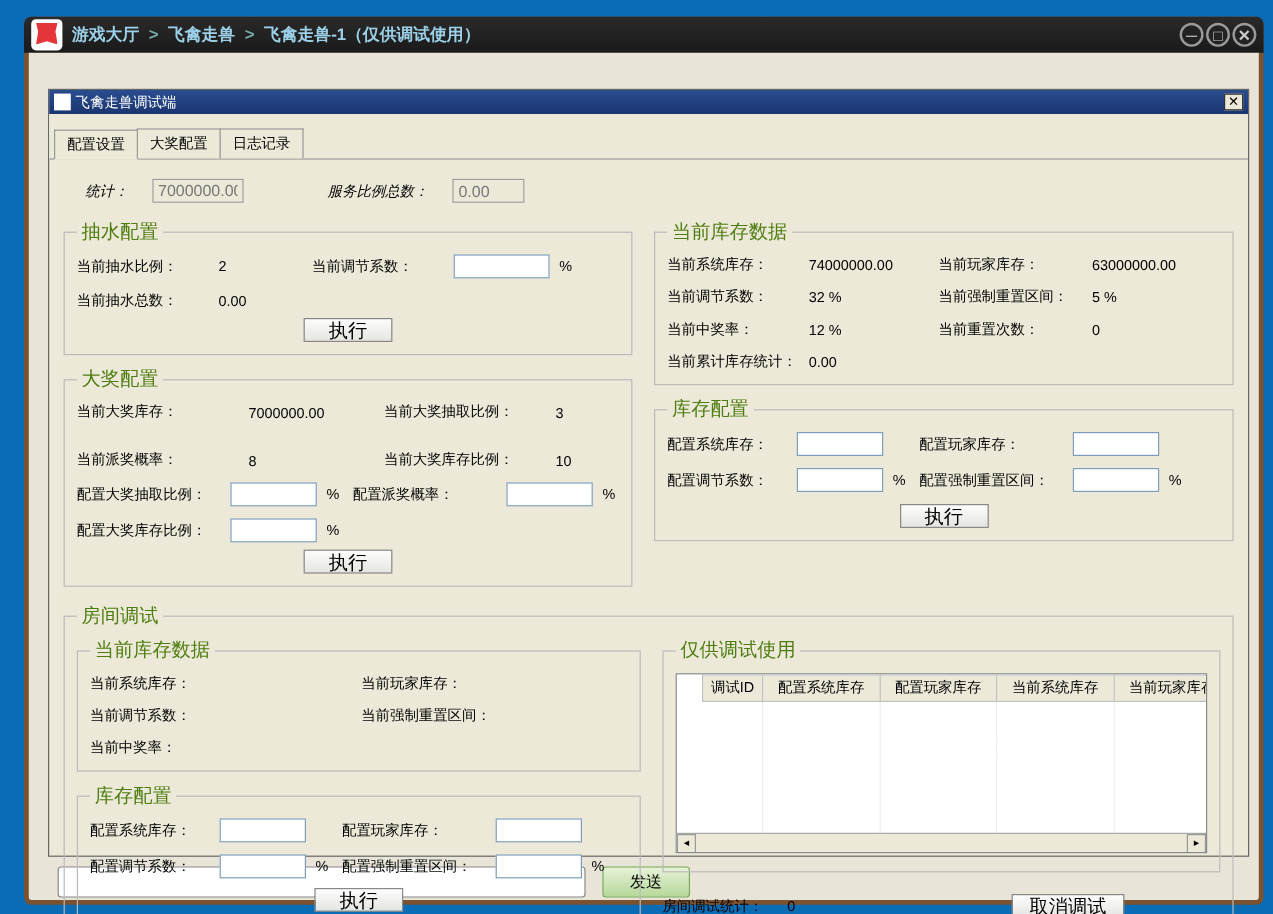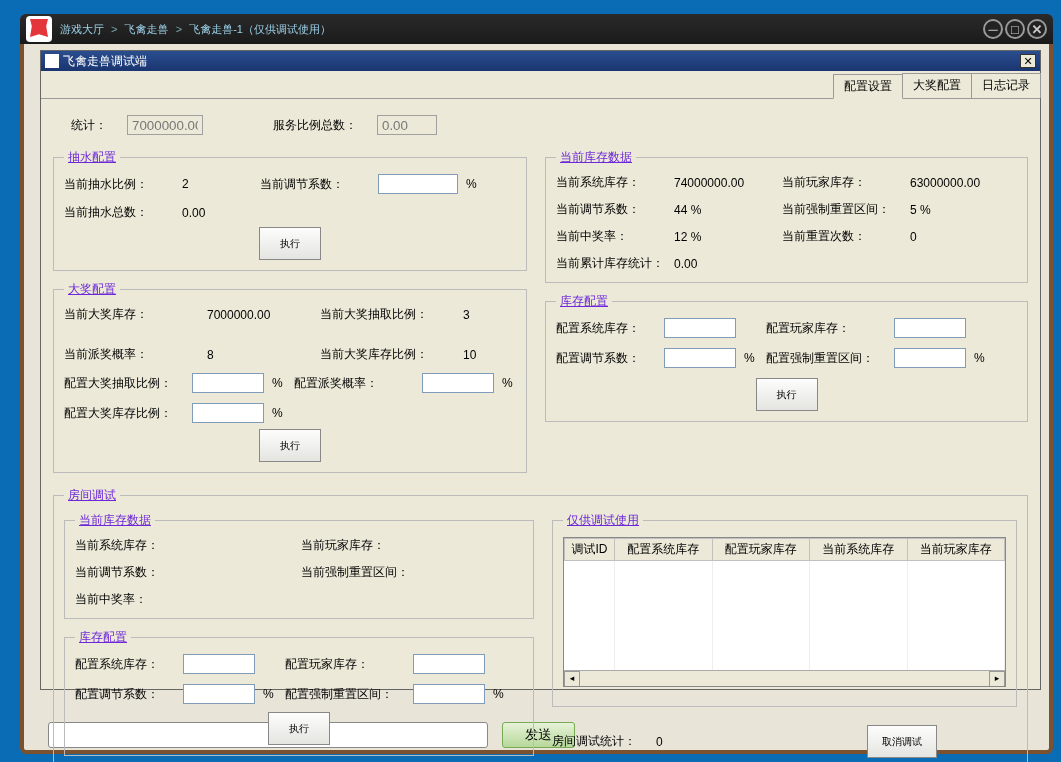--- a/index.html
+++ b/index.html
@@ -1,53 +1,53 @@
 <!DOCTYPE html>
 <html><head>
 <meta charset="utf-8">
 <style>
 * { box-sizing: border-box; margin: 0; padding: 0; }
 body { font-family: "Microsoft YaHei", SimSun, sans-serif; font-size: 12px; background: #0a6cb5; width: 1061px; height: 762px; overflow: hidden; position: relative; }
 .outer-frame { position: absolute; top: 14px; left: 20px; right: 8px; bottom: 8px; background: #e8e4d8; border: 4px solid #7a5230; border-radius: 6px; }
 .top-bar { position: absolute; top: 14px; left: 20px; right: 8px; height: 30px; background: linear-gradient(#2a2a2a, #1a1a1a); border-radius: 6px 6px 0 0; display: flex; align-items: center; padding-left: 6px; z-index: 1; }
 .fox-icon { width: 26px; height: 26px; background: #fff; border-radius: 4px; position: relative; margin-right: 8px; }
 .fox-icon::after { content: ""; position: absolute; top: 3px; left: 4px; width: 18px; height: 18px; background: #e4353a; clip-path: polygon(0 0, 100% 0, 90% 40%, 100% 100%, 50% 85%, 0 100%, 10% 40%); }
-.breadcrumb { color: #9cd0e8; font-size: 11px; font-weight: normal; }
+.breadcrumb { color: #9cd0e8; font-size: 14px; font-weight: bold; }
 .breadcrumb .sep { color: #7aa; margin: 0 4px; }
 .win-controls { margin-left: auto; display: flex; gap: 2px; margin-right: 6px; }
 .win-controls div { width: 20px; height: 20px; background: #222; border: 2px solid #999; border-radius: 50%; color: #ccc; display: flex; align-items: center; justify-content: center; font-size: 13px; font-weight: bold; cursor: pointer; }
 
-.dialog { position: absolute; top: 50px; left: 40px; right: 20px; height: 640px; background: #ece9d8; border: 1px solid #666; z-index: 2; }
+.dialog { position: absolute; top: 74px; left: 40px; right: 20px; height: 640px; background: #ece9d8; border: 1px solid #666; z-index: 2; }
 .dialog-title { height: 20px; background: linear-gradient(#2a4d8f, #1a3570); color: #fff; display: flex; align-items: center; padding: 0 4px; font-size: 12px; }
 .dialog-title .ico { width: 14px; height: 14px; background: #fff; margin-right: 4px; display: inline-block; }
 .dialog-title .close { margin-left: auto; width: 16px; height: 14px; background: #ece9d8; border: 1px solid #333; color: #000; text-align: center; line-height: 12px; font-size: 11px; cursor: pointer; }
 
-.tabs { display: flex; border-bottom: 1px solid #999; padding-left: 4px; padding-top: 2px; background: #ece9d8; justify-content: flex-end; }
+.tabs { display: flex; border-bottom: 1px solid #999; padding-left: 4px; padding-top: 12px; background: #ece9d8; }
 .tab { padding: 3px 10px; border: 1px solid #999; border-bottom: none; background: #ece9d8; margin-right: -1px; cursor: pointer; font-size: 12px; }
 .tab.active { background: #ece9d8; border-bottom: 1px solid #ece9d8; position: relative; top: 1px; }
 
 .dialog-body { padding: 16px 12px; }
 
 .row { display: flex; align-items: center; margin-bottom: 8px; }
-.lbl { display: inline-block; }
+.lbl { display: inline-block; font-style: italic; }
 .field-ro { height: 20px; border: 1px solid #a0a0a0; background: #ece9d8; padding: 0 4px; color: #777; }
 .field { height: 20px; border: 1px solid #7f9db9; background: #fff; padding: 0 4px; }
-.btn { height: 33px; border: 1px solid #888; background: linear-gradient(#fdfdfd, #e4e4e0); padding: 0 20px; cursor: pointer; font-size: 10px; font-family: inherit; }
+.btn { height: 20px; border: 1px solid #888; background: linear-gradient(#fdfdfd, #e4e4e0); padding: 0 20px; cursor: pointer; font-size: 16px; font-family: inherit; }
 
 fieldset { border: 1px solid #bbb; padding: 8px 10px 10px; margin-bottom: 10px; }
-legend { padding: 0 4px; font-size: 12px; color: #6d28d9; text-decoration: underline; }
+legend { padding: 0 4px; font-size: 16px; color: #4d7c0f; }
 
 .top-section { display: flex; gap: 18px; }
 .left-col { flex: 0 0 470px; }
 .right-col { flex: 1; }
 
 .grid { display: grid; column-gap: 8px; row-gap: 10px; align-items: center; }
 
 .table-wrap { border: 1px solid #888; background: #fff; height: 150px; overflow: hidden; position: relative; }
-.table-wrap table { width: 100%; border-collapse: collapse; table-layout: fixed; }
+.table-wrap table { width: 100%; border-collapse: collapse; table-layout: fixed; margin-left: 21px; }
 .table-wrap th { background: #ece9d8; border: 1px solid #c0c0c0; height: 18px; font-weight: normal; font-size: 12px; text-align: center; padding: 2px 4px; white-space: nowrap; }
 .table-wrap td { border-right: 1px solid #eee; height: 16px; }
 .table-scroll { position: absolute; bottom: 0; left: 0; right: 0; height: 16px; background: #ece9d8; border-top: 1px solid #aaa; display: flex; }
 .table-scroll .arrow { width: 16px; height: 16px; background: #ece9d8; border: 1px solid #999; text-align: center; line-height: 12px; font-size: 9px; cursor: pointer; }
 .table-scroll .track { flex: 1; }
 
 .bottom-inputs { position: absolute; bottom: 14px; left: 48px; display: flex; align-items: center; gap: 14px; z-index: 0; }
 .bottom-inputs input { width: 440px; height: 26px; border: 1px solid #888; background: #fff; border-radius: 3px; padding: 0 6px; }
 .bottom-inputs button { height: 26px; padding: 0 22px; border: 1px solid #7a5; background: linear-gradient(#e6f2d8, #b7d89a); border-radius: 3px; cursor: pointer; font-family: Liberation Mono, monospace; }
 
@@ -161,21 +161,21 @@
 
         <fieldset>
           <legend>当前库存数据</legend>
           <div class="grid" style="grid-template-columns: 110px 100px 120px 90px;">
             <span>当前系统库存：</span>
             <span>74000000.00</span>
             <span>当前玩家库存：</span>
             <span>63000000.00</span>
 
             <span>当前调节系数：</span>
-            <span>44 %</span>
+            <span>32 %</span>
             <span>当前强制重置区间：</span>
             <span>5 %</span>
 
             <span>当前中奖率：</span>
             <span>12 %</span>
             <span>当前重置次数：</span>
             <span>0</span>
 
             <span>当前累计库存统计：</span>
             <span>0.00</span>

